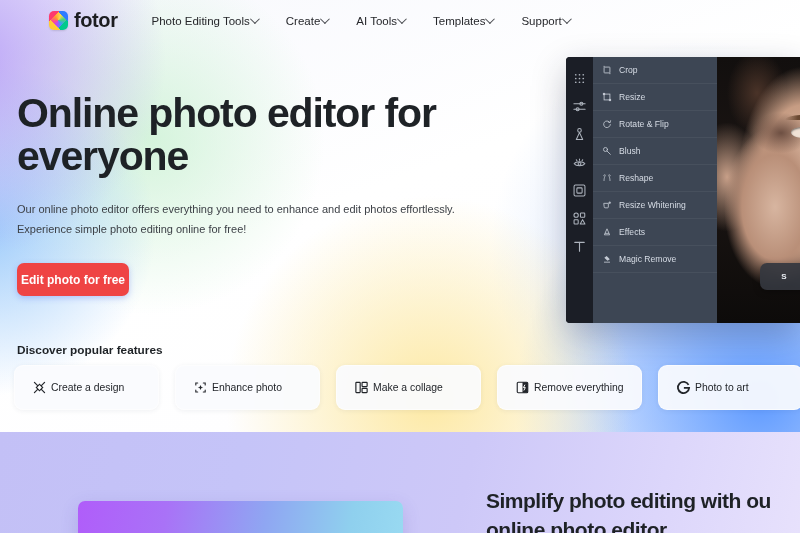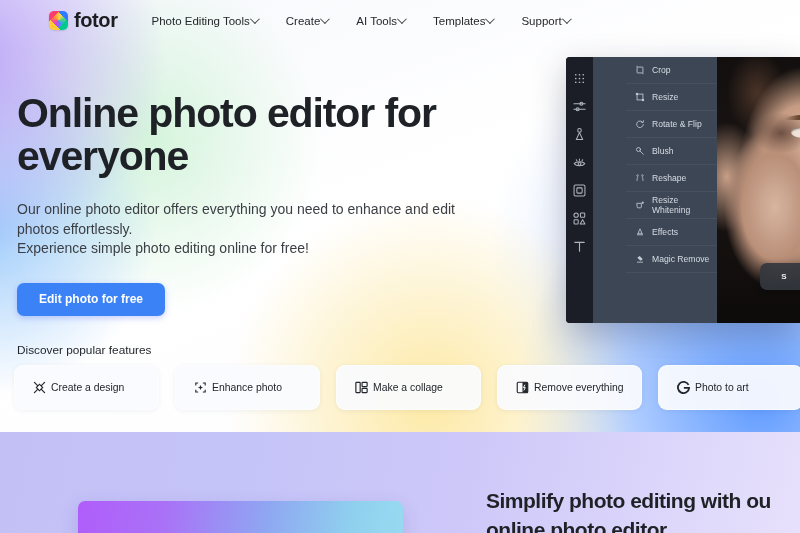--- a/index.html
+++ b/index.html
@@ -58,46 +58,46 @@
     border-bottom: 1.3px solid #4b4d52; transform: rotate(45deg) translateY(-2px);
   }
 
   
   .hero-text { position: absolute; left: 17px; top: 92px; z-index: 20; width: 460px; }
   .hero-h1 {
     font-size: 41px; line-height: 43px; font-weight: 700;
     color: #1e2226; letter-spacing: -1.1px;
   }
   .hero-sub {
-    margin-top: 22px; font-size: 14px; line-height: 19.5px; color: #3b3f45;
+    margin-top: 22px; font-size: 11px; line-height: 19.5px; color: #3b3f45;
   }
   .cta-btn {
     margin-top: 24px; display: inline-flex; align-items: center; justify-content: center;
-    height: 33px; padding: 0 22px; border-radius: 7px;
-    background: #3b82f6; color: #ffffff;
+    height: 33px; padding: 0 4px; border-radius: 7px;
+    background: #ef4444; color: #ffffff;
     font-size: 12px; font-weight: 700; border: none; cursor: pointer;
     box-shadow: 0 2px 6px rgba(58,85,240,0.28);
   }
 
   
   .editor {
     position: absolute; left: 566px; top: 57px; width: 234px; height: 266px;
     z-index: 15; border-radius: 4px 0 0 4px; overflow: hidden;
     box-shadow: 0 12px 34px rgba(30,34,60,0.28);
     display: flex; background: #1b1e26;
   }
   .editor-rail {
     width: 27px; background: #1b1e26; flex: 0 0 27px;
     display: flex; flex-direction: column; align-items: center;
     padding-top: 14px; gap: 13px;
   }
   .rail-ico { width: 15px; height: 15px; opacity: 0.82; }
   .rail-ico svg { width: 15px; height: 15px; display: block; }
   .editor-panel {
-    flex: 0 0 124px; background: #3d4654; position: relative; padding-left: 33px;
+    flex: 0 0 124px; background: #3d4654; position: relative;
   }
   .tool-row {
     height: 27px; display: flex; align-items: center; gap: 7px;
     padding-left: 9px; font-size: 8.6px; color: #d7dde6;
     border-bottom: 1px solid rgba(255,255,255,0.055); cursor: pointer;
   }
   .tool-ico { width: 10px; height: 10px; flex: 0 0 10px; opacity: 0.88; }
   .tool-ico svg { width: 10px; height: 10px; display: block; }
   .editor-photo {
     flex: 1; position: relative; overflow: hidden; background: #0b0a0a;
@@ -132,21 +132,21 @@
     height: 27px; width: 48px; border-radius: 7px;
     background: rgba(52,55,62,0.93);
     display: flex; align-items: center; justify-content: center;
     color: #e9edf3; font-size: 8px; font-weight: 600;
     box-shadow: 0 2px 7px rgba(0,0,0,0.3);
   }
 
   
   .features-title {
     position: absolute; left: 17px; top: 343px; z-index: 20;
-    font-size: 11.8px; font-weight: 400; color: #1e2226;
+    font-size: 11.8px; font-weight: 700; color: #1e2226;
   }
   .feature-strip {
     position: absolute; left: 14px; top: 365px; width: 790px; height: 45px;
     display: flex; gap: 16px; z-index: 20;
   }
   .feature-card {
     flex: 0 0 145px; height: 45px; border-radius: 9px;
     background: rgba(250,251,254,0.93);
     display: flex; align-items: center; gap: 4px; padding-left: 17px;
     box-shadow: 0 1px 5px rgba(40,50,90,0.07);

